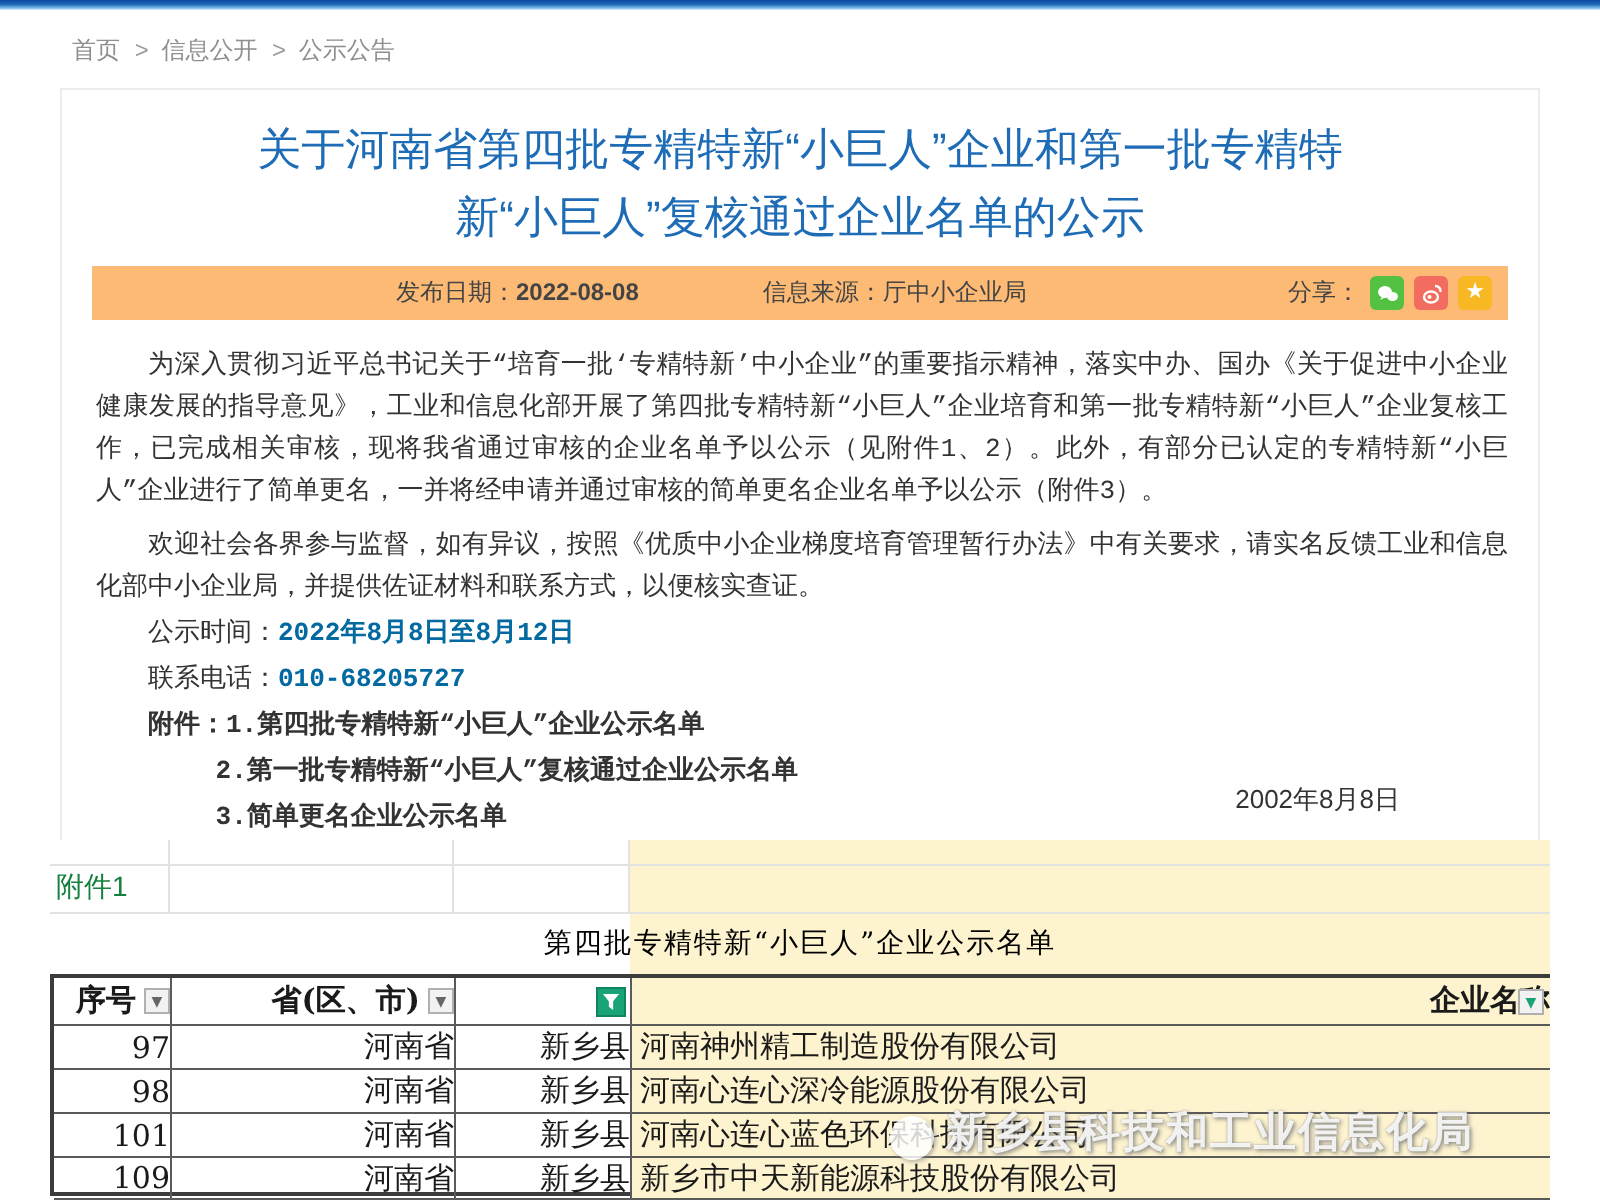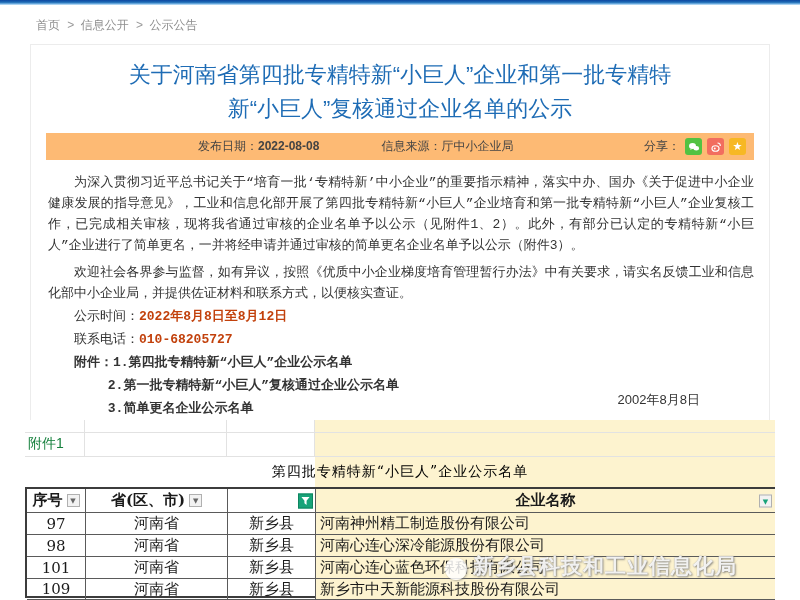--- a/index.html
+++ b/index.html
@@ -32,21 +32,21 @@
     align-items:center; justify-content:center; cursor:pointer; }
   .share-box svg { display:block; }
   .sb-wechat { background:#53c242; }
   .sb-weibo  { background:#f26d5f; }
   .sb-qzone  { background:#f7b824; color:#fff; font-size:11px; line-height:1; }
   
   .content { position:absolute; left:48px; top:172px; width:706px;
     font-size:13px; line-height:21px; text-align:justify; color:#333;font-family:Liberation Mono, monospace; }
   .content p { text-indent:2em; margin-bottom:6px; }
   .content .plain { margin-bottom:2px; }
-  .content b { color:#c2410c; }
+  .content b { color:#0369a1; }
   .attach-line { text-indent:2em; margin-bottom:2px; font-weight:bold; }
   .attach-sub { padding-left:4.6em; margin-bottom:2px; font-weight:bold; }
   .attach-item { cursor:pointer; }
   .sign-date { position:absolute; top:391px; right:100px; font-size:13px; color:#333; }
   
   .sheet { position:absolute; left:25px; top:420px; width:750px; height:178px;
     background:#fff; font-family:"DejaVu Serif", serif; }
   .band { position:absolute; left:0; top:0; width:750px; height:36px; }
   .band .yellow { position:absolute; left:290px; top:0; width:460px; height:36px; background:#fdf3cf; }
   .band .h-line { position:absolute; left:0; width:750px; height:1px; background:#e2e2e2; }
@@ -55,21 +55,21 @@
     font-family:"Liberation Sans", sans-serif; }
   .sheet-title-row { position:absolute; left:0; top:36px; width:750px; height:31px;
     background:linear-gradient(90deg,#ffffff 0 290px,#fdf3cf 290px);
     border-top:1px solid #e2e2e2; display:flex; align-items:center; justify-content:center; }
   .sheet-title { font-size:14px; font-weight:normal; color:#000; letter-spacing:1px; }
   .grid { position:absolute; left:0; top:67px; width:750px; height:111px;
     display:grid; grid-template-columns:59px 142px 88px 459px;
     grid-template-rows:24px 22px 22px 22px 21px;
     border:2px solid #3c3c3c; }
   .cell { border-right:1px solid #5a5a5a; border-bottom:1px solid #5a5a5a;
-    display:flex; align-items:center; justify-content:center;
+    display:flex; align-items:center; justify-content:flex-end;
     font-size:15px; color:#1a1a1a; position:relative; overflow:hidden; white-space:nowrap; }
   .cell.last { border-right:none; }
   .cell.hdr { font-weight:bold; }
   .cell.yellow { background:#fdf3cf; }
   .cell.left { justify-content:flex-start; padding-left:4px; }
   .drop-btn { width:13px; height:13px; background:#f2f2f2; border:1px solid #b0b0b0;
     margin-left:4px; display:inline-flex; align-items:center; justify-content:center;
     font-size:7px; color:#666; cursor:pointer; flex:0 0 auto; }
   .drop-btn.green { color:#18a379; }
   .filter-btn { position:absolute; right:2px; top:50%; transform:translateY(-50%);

